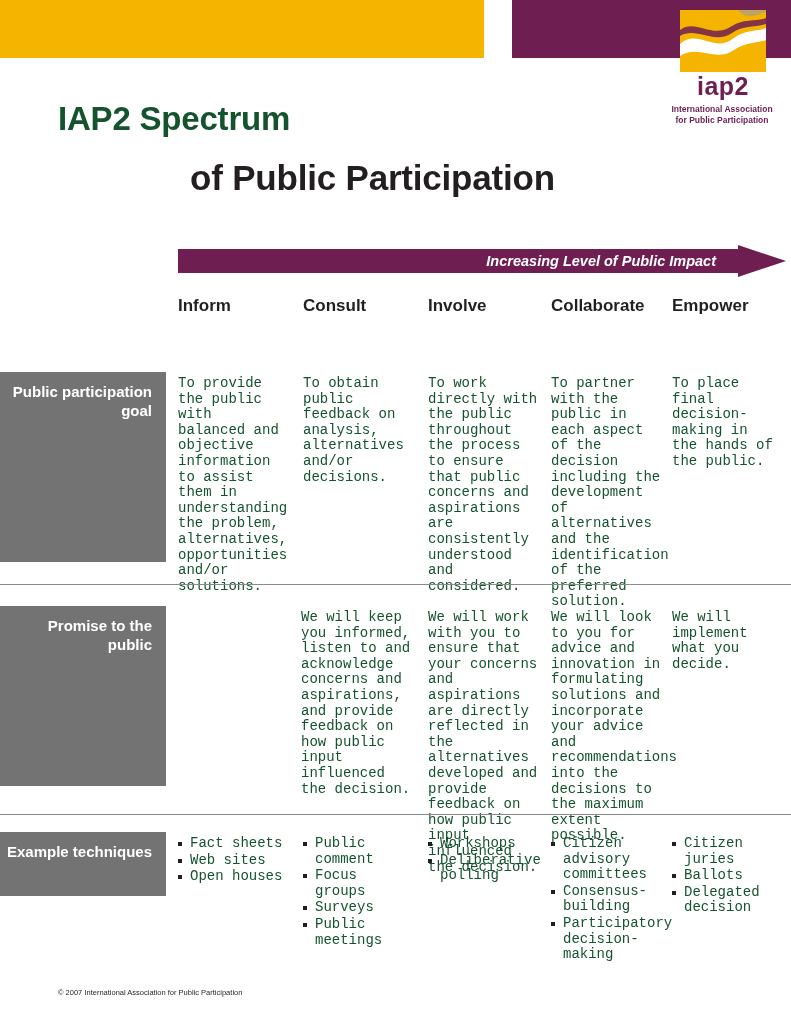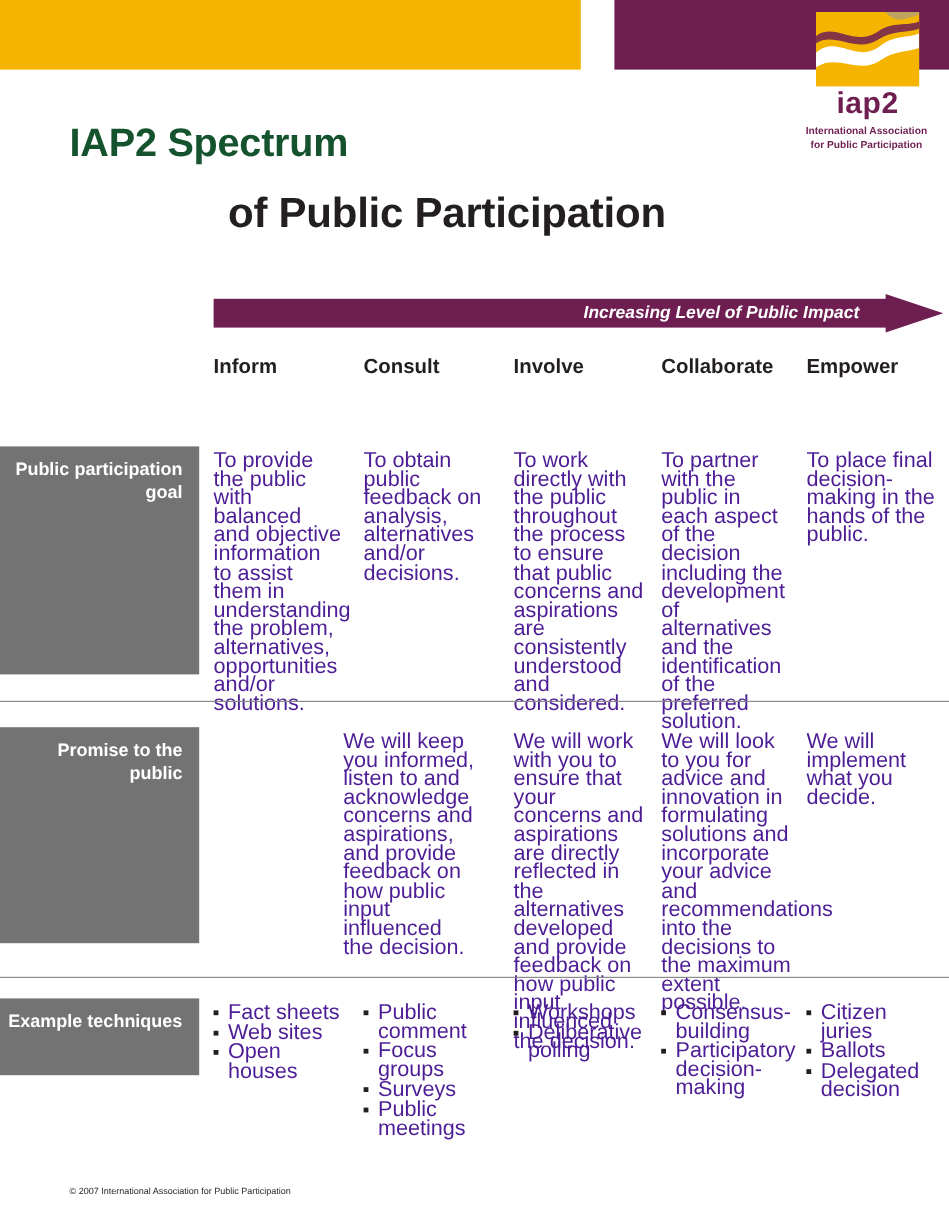--- a/index.html
+++ b/index.html
@@ -184,24 +184,24 @@
     font-family: "Liberation Sans", sans-serif;
     font-size: 15px;
     font-weight: bold;
     text-align: right;
     padding: 10px 14px 10px 0;
     box-sizing: border-box;
     line-height: 19px;
   }
   .cell {
     position: absolute;
-    font-family: Liberation Sans, sans-serif;
-    font-size: 18px;
+    font-family: Liberation Mono, monospace;
+    font-size: 14px;
     line-height: 15.6px;
-    color: #4c1d95;
+    color: #14532d;
   }
   .cell ul {
     margin: 0;
     padding: 0;
     list-style: none;
   }
   .cell li {
     position: relative;
     padding-left: 12px;
     margin-bottom: 1px;
@@ -276,21 +276,21 @@
     <div class="cell" style="left:178px;top:44px;width:108px">To provide the public with balanced and objective information to assist them in understanding the problem, alternatives, opportunities and/or solutions.</div>
     <div class="cell" style="left:303px;top:44px;width:108px">To obtain public feedback on analysis, alternatives and/or decisions.</div>
     <div class="cell" style="left:428px;top:44px;width:110px">To work directly with the public throughout the process to ensure that public concerns and aspirations are consistently understood and considered.</div>
     <div class="cell" style="left:551px;top:44px;width:110px">To partner with the public in each aspect of the decision including the development of alternatives and the identification of the preferred solution.</div>
     <div class="cell" style="left:672px;top:44px;width:108px">To place final decision-making in the hands of the public.</div>
     <div class="row-sep" style="top:252px"></div>
   </div>
 
   <div class="row" style="height:230px">
     <div class="rowlabel" style="top:22px;height:180px">Promise to the public</div>
-    <div class="cell" style="left:286px;top:26px;width:112px">We will keep you informed, listen to and acknowledge concerns and aspirations, and provide feedback on how public input influenced the decision.</div>
+    <div class="cell" style="left:301px;top:26px;width:112px">We will keep you informed, listen to and acknowledge concerns and aspirations, and provide feedback on how public input influenced the decision.</div>
     <div class="cell" style="left:428px;top:26px;width:112px">We will work with you to ensure that your concerns and aspirations are directly reflected in the alternatives developed and provide feedback on how public input influenced the decision.</div>
     <div class="cell" style="left:551px;top:26px;width:112px">We will look to you for advice and innovation in formulating solutions and incorporate your advice and recommendations into the decisions to the maximum extent possible.</div>
     <div class="cell" style="left:672px;top:26px;width:108px">We will implement what you decide.</div>
     <div class="row-sep" style="top:230px"></div>
   </div>
 
   <div class="row" style="height:180px">
     <div class="rowlabel" style="top:18px;height:64px">Example techniques</div>
 
     <div class="cell" style="left:178px;top:22px;width:110px">
@@ -312,20 +312,21 @@
 
     <div class="cell" style="left:428px;top:22px;width:108px">
       <ul>
         <li>Workshops</li>
         <li>Deliberative polling</li>
       </ul>
     </div>
 
     <div class="cell" style="left:551px;top:22px;width:112px">
       <ul>
+        <li>Citizen advisory committees</li>
         <li>Consensus-building</li>
         <li>Participatory decision-making</li>
       </ul>
     </div>
 
     <div class="cell" style="left:672px;top:22px;width:110px">
       <ul>
         <li>Citizen juries</li>
         <li>Ballots</li>
         <li>Delegated decision</li>

